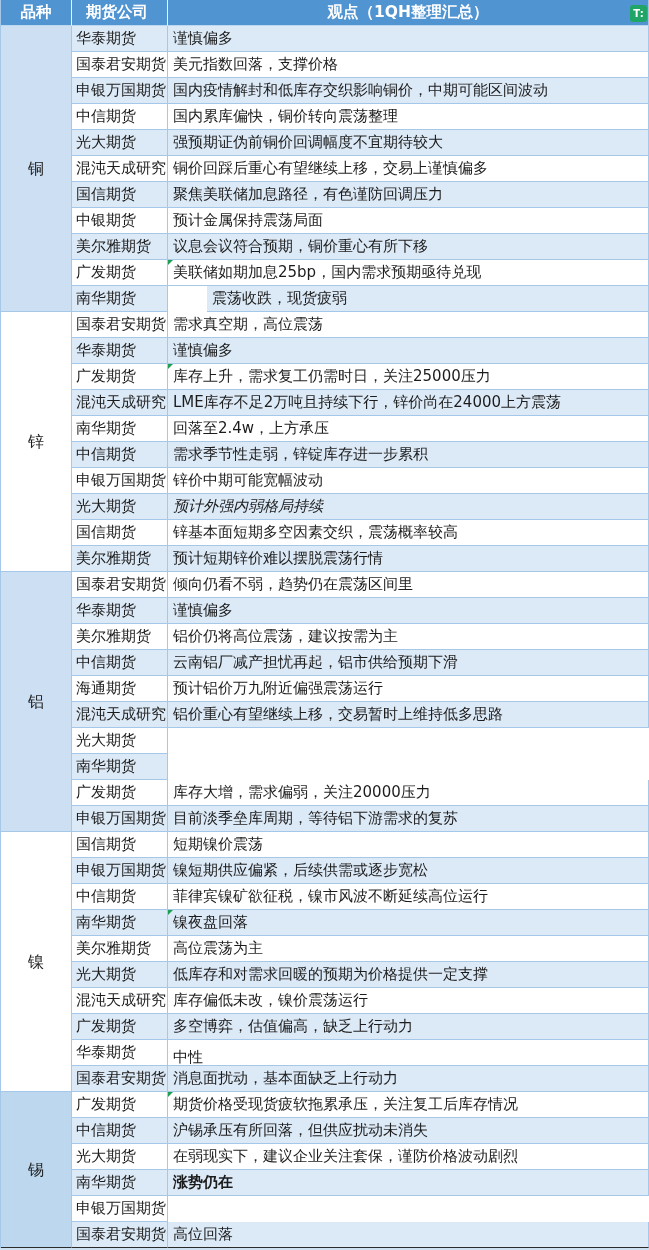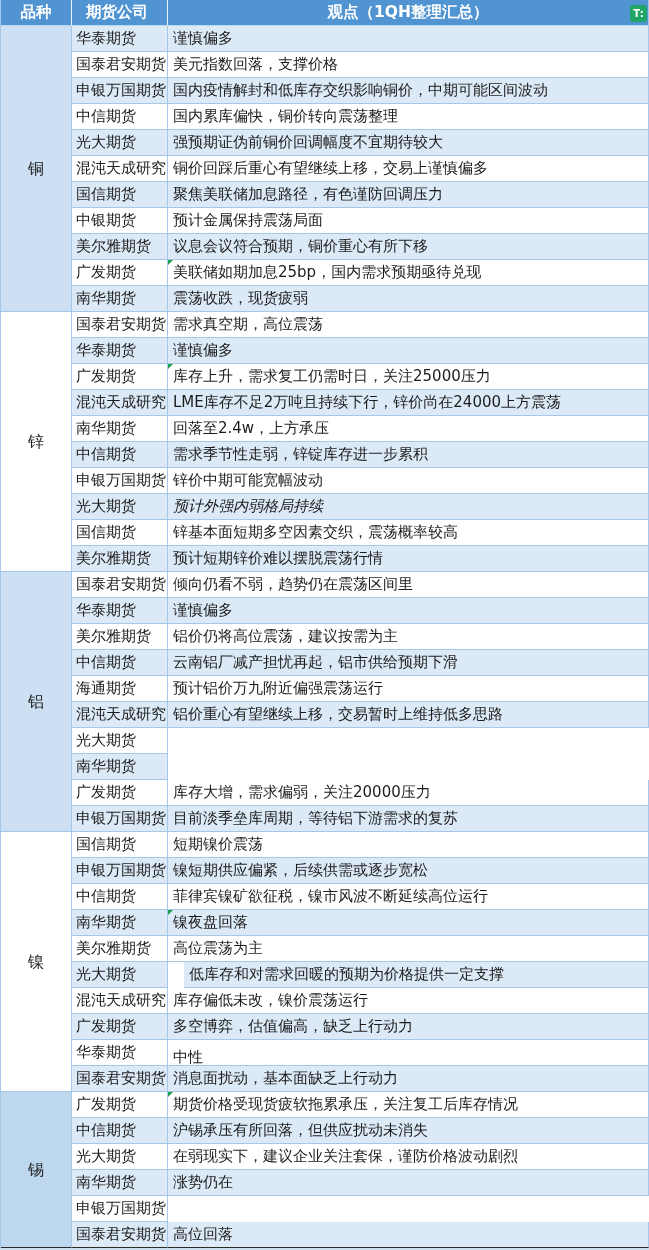--- a/index.html
+++ b/index.html
@@ -99,21 +99,21 @@
     <div class="cell company" style="grid-area: 10 / 2; background: rgb(220, 233, 246);">美尔雅期货</div>
     <div class="cell view" style="grid-area: 10 / 3; background: rgb(220, 233, 246);">
       <span>议息会议符合预期，铜价重心有所下移</span>
     </div>
     <div class="cell company" style="grid-area: 11 / 2; background: rgb(255, 255, 255);">广发期货</div>
     <div class="cell view" style="grid-area: 11 / 3; background: rgb(255, 255, 255);">
       <span class="marker"></span>
       <span>美联储如期加息25bp，国内需求预期亟待兑现</span>
     </div>
     <div class="cell company" style="grid-area: 12 / 2; background: rgb(220, 233, 246);">南华期货</div>
-    <div class="cell view" style="grid-area: 12 / 3; background: rgb(220, 233, 246);">
+    <div class="cell view" style="grid-area: 12 / 3; background: rgb(220, 233, 246); margin-left: 39px;">
       <span>震荡收跌，现货疲弱</span>
     </div>
     <div class="cell variety" style="grid-area: 13 / 1 / span 10; background: rgb(255, 255, 255);">锌</div>
     <div class="cell company" style="grid-area: 13 / 2; background: rgb(255, 255, 255);">国泰君安期货</div>
     <div class="cell view" style="grid-area: 13 / 3; background: rgb(255, 255, 255);">
       <span>需求真空期，高位震荡</span>
     </div>
     <div class="cell company" style="grid-area: 14 / 2; background: rgb(220, 233, 246);">华泰期货</div>
     <div class="cell view" style="grid-area: 14 / 3; background: rgb(220, 233, 246);">
       <span>谨慎偏多</span>
@@ -202,21 +202,21 @@
     <div class="cell company" style="grid-area: 36 / 2; background: rgb(220, 233, 246);">南华期货</div>
     <div class="cell view" style="grid-area: 36 / 3; background: rgb(220, 233, 246);">
       <span class="marker"></span>
       <span>镍夜盘回落</span>
     </div>
     <div class="cell company" style="grid-area: 37 / 2; background: rgb(255, 255, 255);">美尔雅期货</div>
     <div class="cell view" style="grid-area: 37 / 3; background: rgb(255, 255, 255);">
       <span>高位震荡为主</span>
     </div>
     <div class="cell company" style="grid-area: 38 / 2; background: rgb(220, 233, 246);">光大期货</div>
-    <div class="cell view" style="grid-area: 38 / 3; background: rgb(220, 233, 246); margin-left: 16px;">
+    <div class="cell view" style="grid-area: 38 / 3; background: rgb(220, 233, 246);">
       <span>低库存和对需求回暖的预期为价格提供一定支撑</span>
     </div>
     <div class="cell company" style="grid-area: 39 / 2; background: rgb(255, 255, 255);">混沌天成研究</div>
     <div class="cell view" style="grid-area: 39 / 3; background: rgb(255, 255, 255);">
       <span>库存偏低未改，镍价震荡运行</span>
     </div>
     <div class="cell company" style="grid-area: 40 / 2; background: rgb(220, 233, 246);">广发期货</div>
     <div class="cell view" style="grid-area: 40 / 3; background: rgb(220, 233, 246);">
       <span>多空博弈，估值偏高，缺乏上行动力</span>
     </div>
@@ -236,21 +236,21 @@
     </div>
     <div class="cell company" style="grid-area: 44 / 2; background: rgb(220, 233, 246);">中信期货</div>
     <div class="cell view" style="grid-area: 44 / 3; background: rgb(220, 233, 246);">
       <span>沪锡承压有所回落，但供应扰动未消失</span>
     </div>
     <div class="cell company" style="grid-area: 45 / 2; background: rgb(255, 255, 255);">光大期货</div>
     <div class="cell view" style="grid-area: 45 / 3; background: rgb(255, 255, 255);">
       <span>在弱现实下，建议企业关注套保，谨防价格波动剧烈</span>
     </div>
     <div class="cell company" style="grid-area: 46 / 2; background: rgb(220, 233, 246);">南华期货</div>
-    <div class="cell view" style="grid-area: 46 / 3; background: rgb(220, 233, 246);">
+    <div class="cell view" style="grid-area: 46 / 3; background: rgb(220, 233, 246); font-weight: bold;">
       <span>涨势仍在</span>
     </div>
     <div class="cell company" style="grid-area: 47 / 2; background: rgb(255, 255, 255);">申银万国期货</div>
     <div class="cell view" style="grid-area: 47 / 3; background: rgb(255, 255, 255); margin-top: 28px;">
       <span>锡预期带动下偏强，同时关注垒库压力</span>
     </div>
     <div class="cell company last-row" style="grid-area: 48 / 2; background: rgb(220, 233, 246);">国泰君安期货</div>
     <div class="cell view last-row" style="grid-area: 48 / 3; background: rgb(220, 233, 246);">
       <span>高位回落</span>
     </div>

